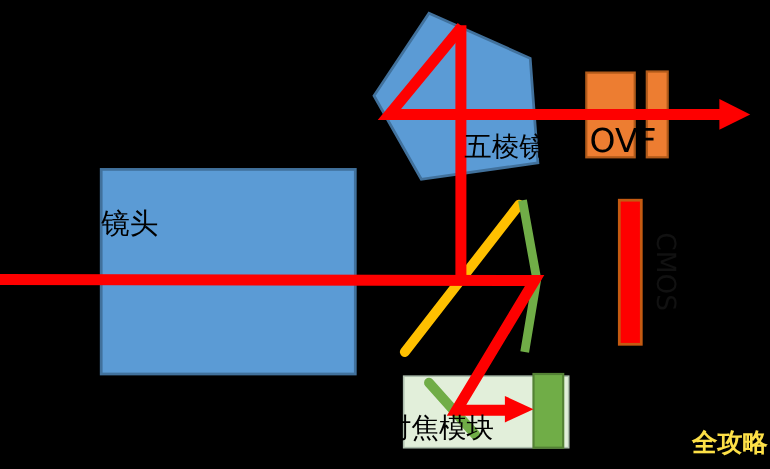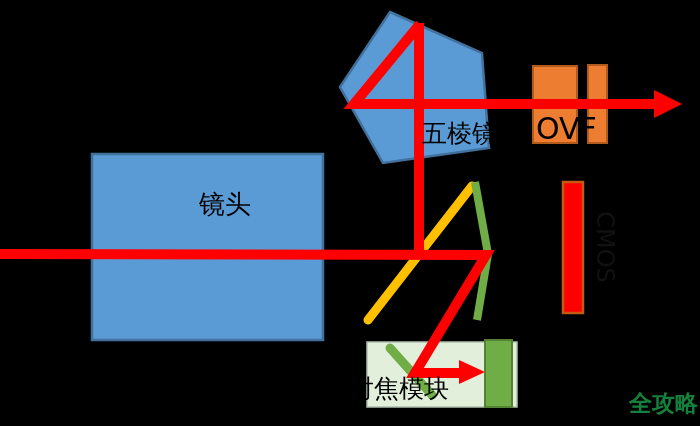--- a/index.html
+++ b/index.html
@@ -23,21 +23,21 @@
   .label {
     position: absolute;
     color: #000;
     white-space: nowrap;
     line-height: 1;
   }
   .lens-label {
     left: 92px;
     top: 191px;
     width: 266px;
-    text-align: center;
+    text-align: left;
     font-size: 26px;
   }
   .pentaprism-label {
     left: 422px;
     top: 121px;
     font-size: 25px;
     text-align: right;
   }
   .ovf-label {
     left: 526px;
@@ -69,21 +69,21 @@
     left: 317px;
     top: 376px;
     font-size: 25px;
     margin-left: 32px;
   }
   .watermark-label {
     left: 629px;
     top: 392px;
     font-size: 23px;
     font-weight: bold;
-    color: #15803d;
+    color: #fde047;
   }
 </style>
 </head>
 <body>
 
 <div id="canvas">
 
   <svg id="diagram-svg" width="700" height="426" viewBox="0 0 700 426">
 
     <rect x="367" y="342" width="150" height="65" fill="#e2efda" stroke="#aebfae" stroke-width="1.5"></rect>

